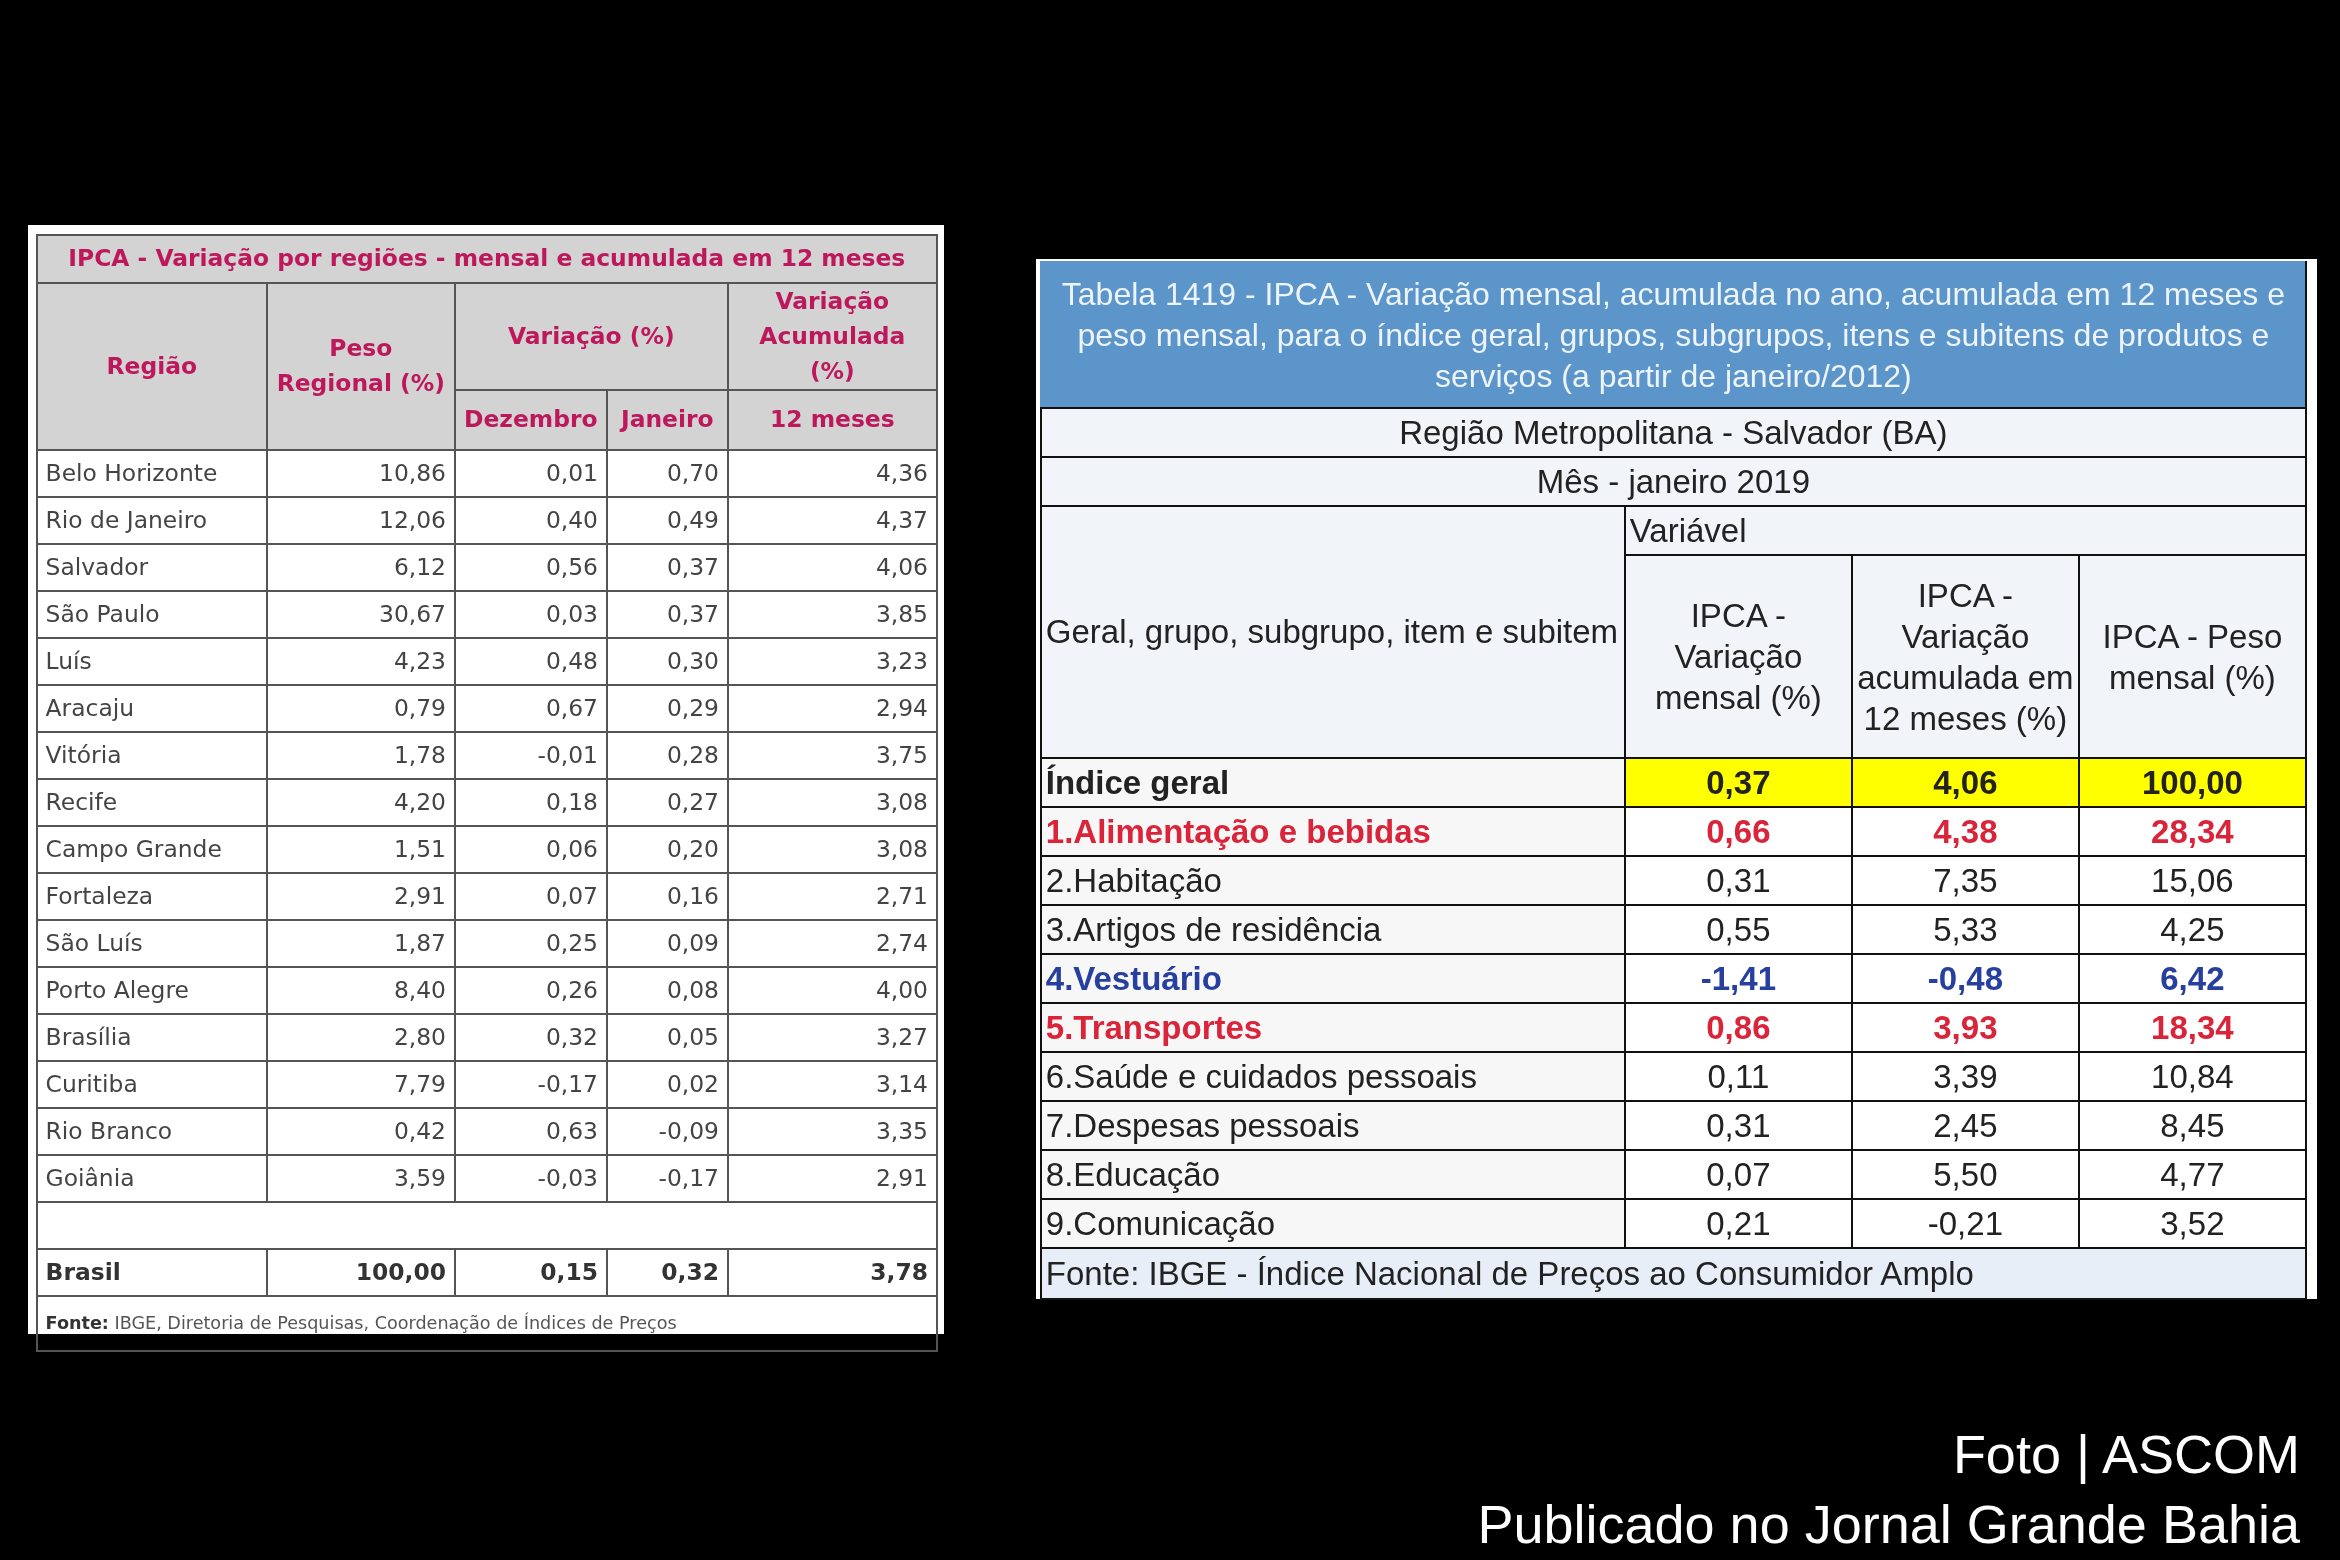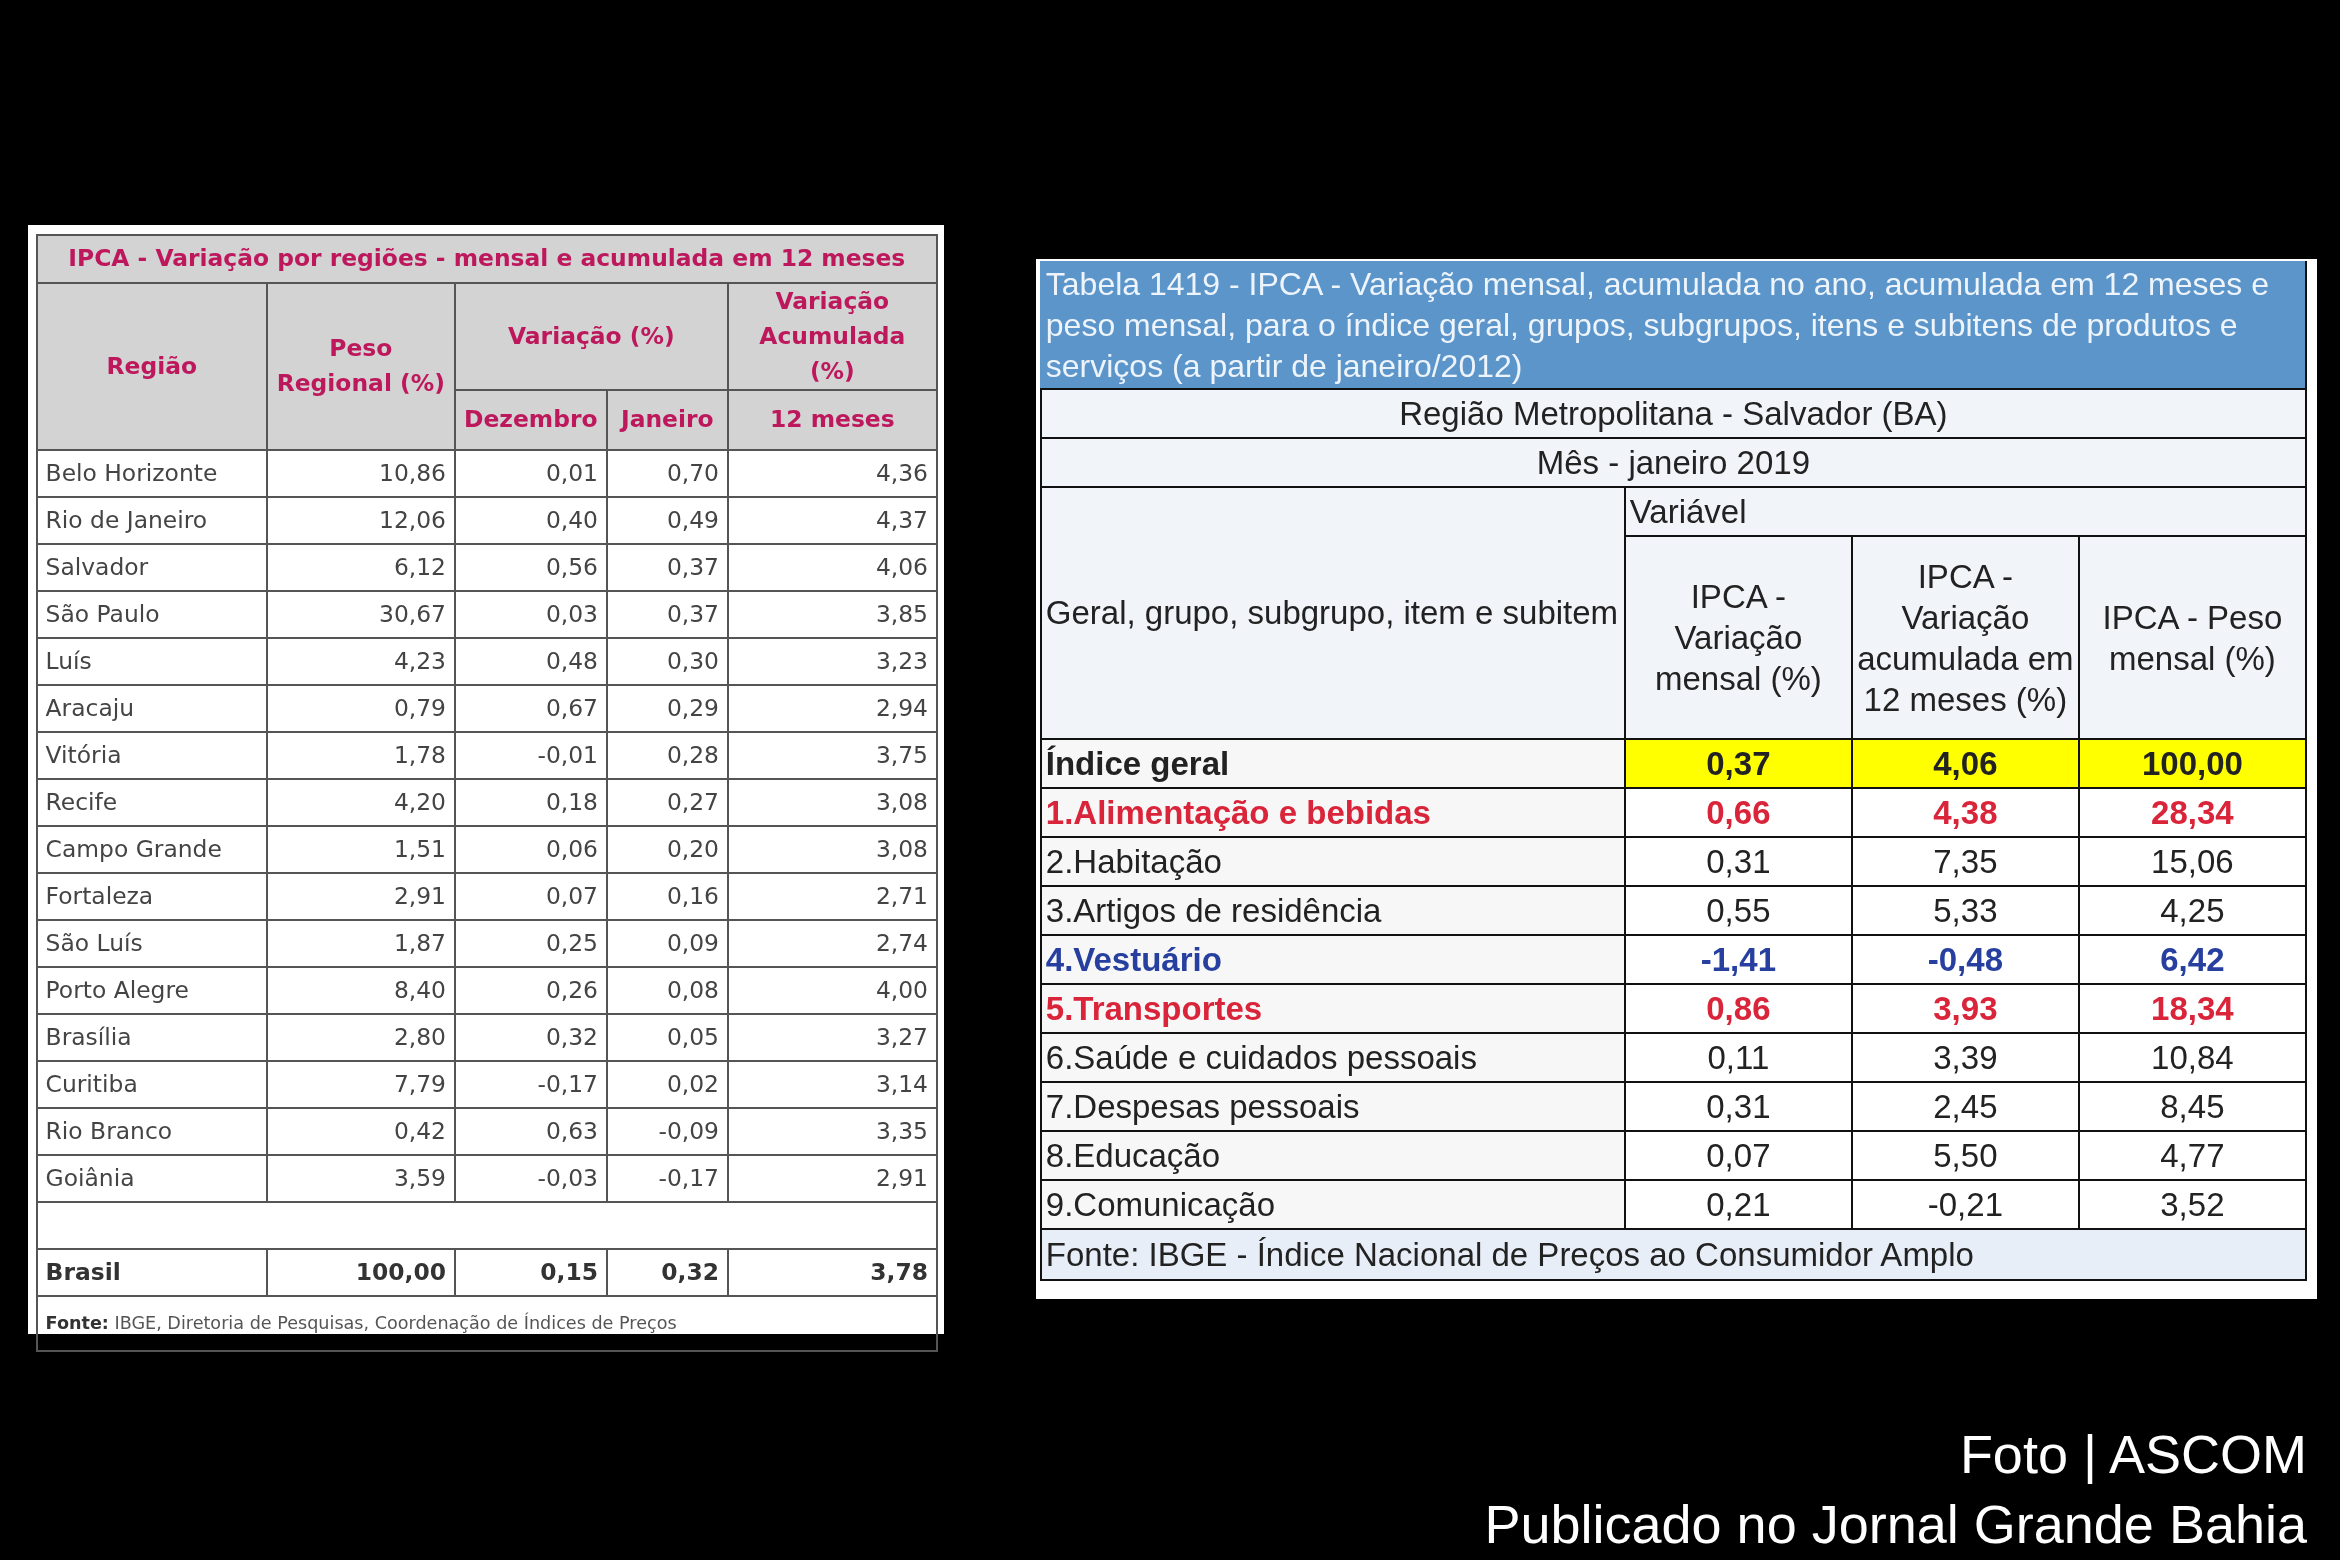--- a/index.html
+++ b/index.html
@@ -35,38 +35,38 @@
     position:absolute; left:1036px; top:259px; width:1281px; height:1040px;
     background:#fff;
   }
   #right-table {
     position:absolute; left:3.9px; top:2px; width:1266px;
     border-collapse:collapse; table-layout:fixed;
     font-family:"Liberation Sans", sans-serif; font-size:33px; color:#222;
   }
   #right-table td { border:2.9px solid #111; padding:0 3.9px; box-sizing:border-box; background:#f1f4f9; }
   #right-table .blue td {
-    background:#5b95c9; color:#eef4fb; font-size:32px; line-height:41px; height:127px;
+    background:#5b95c9; color:#eef4fb; text-align:center; font-size:32px; line-height:41px; height:146px;
     border-color:#5b95c9 #111 #111 #5b95c9;
   }
   #right-table .sub td { text-align:center; height:49px; }
   #right-table .var-hdr td { height:49px; }
   #right-table .colhdr td { text-align:center; line-height:41px; height:203px; vertical-align:middle; }
   #right-table .label-hdr { text-align:left; vertical-align:middle; }
   #right-table .row td { height:49px; text-align:center; background:#fff; }
   #right-table .row td.lbl { text-align:left; }
   #right-table .row td.lbl { background:#f7f7f7;margin-top:16px; }
   #right-table .geral td { background:#ffff00; font-weight:bold; }
   #right-table .red td { color:#d9243a; font-weight:bold; }
   #right-table .blueT td { color:#2740a0; font-weight:bold; }
   #right-table .fonte td { text-align:left; height:51px; background:#e8eef7; }
 
   
   #credits {
-    position:absolute; right:34px; top:1419px; text-align:right; color:#fff;
+    position:absolute; right:41px; top:1419px; text-align:right; color:#fff;
     font-family:"Liberation Sans", sans-serif; font-size:54px; line-height:70px;
   }
 </style>
 </head>
 <body>
 
 <div id="left-frame">
   <table id="left-table">
     <colgroup>
       <col style="width:230px">

